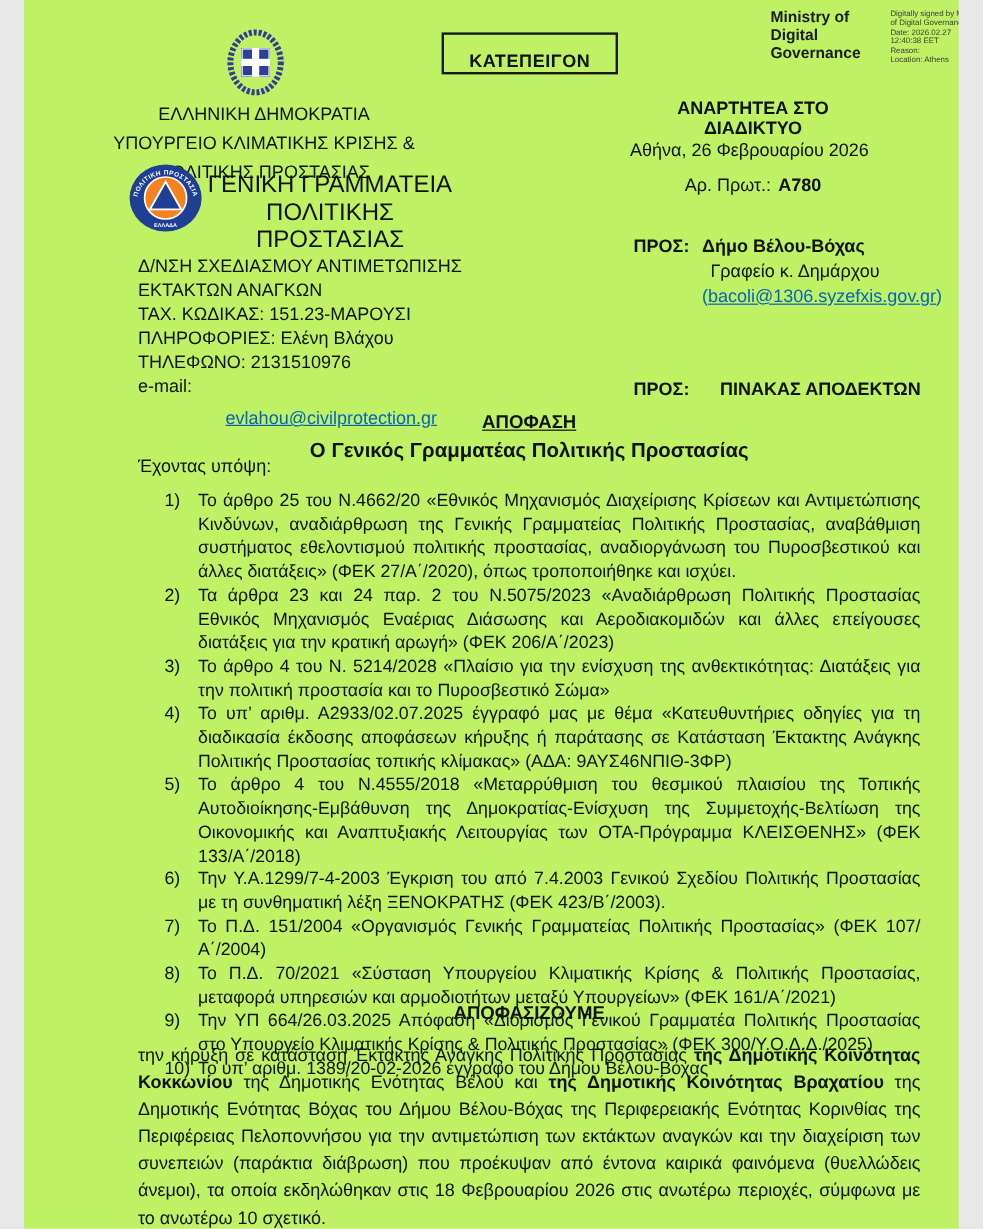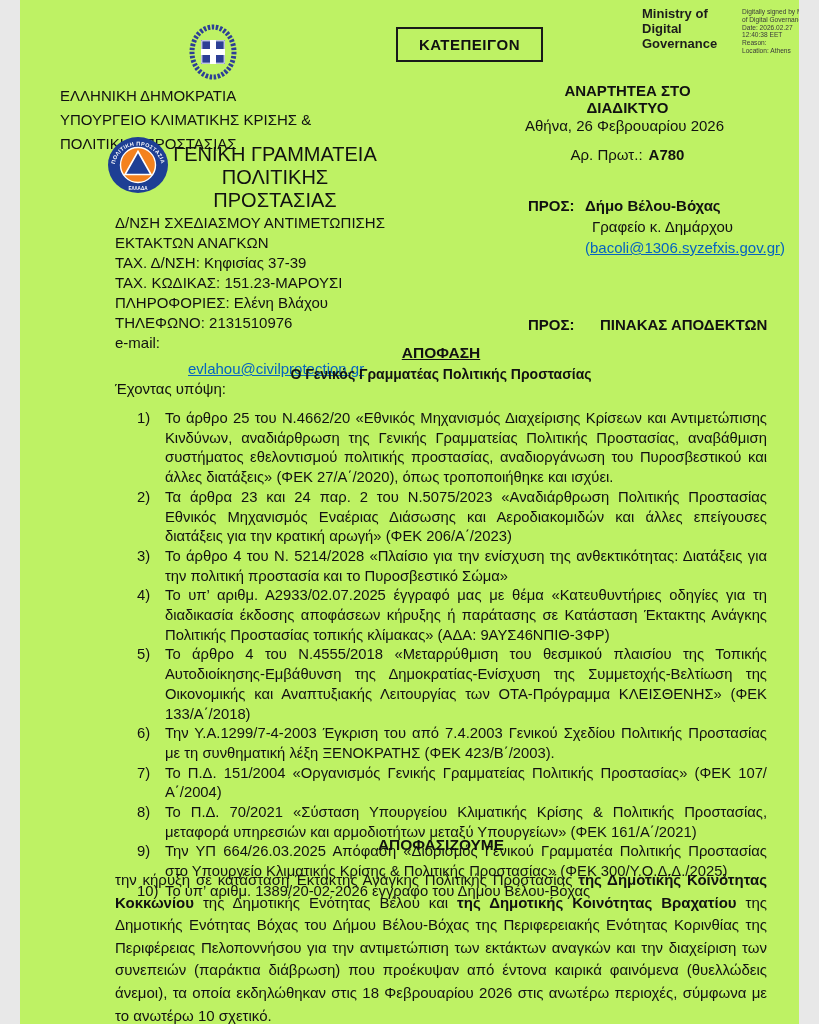--- a/index.html
+++ b/index.html
@@ -11,27 +11,27 @@
   }
 
   
   .sig { position:absolute; left:622px; top:6px; display:flex; gap:6px; }
   .sig-name { width:94px; font-size:13px; line-height:15px; font-weight:bold; color:#1c1c1c; }
   .sig-details { width:100px; font-size:6.6px; line-height:7.8px; color:#3a3a3a; padding-top:2px; }
 
   
   .urgent {
     position:absolute; left:348px; top:27px; width:147px; height:35px;
-    border:2.5px solid #1a1a1a; display:flex; align-items:center; justify-content:center;
-    font-weight:bold; font-size:15px; letter-spacing:.5px;margin-left:28px;
+    border:2.5px solid #1a1a1a; display:flex; align-items:flex-end; justify-content:center;
+    font-weight:bold; font-size:15px; letter-spacing:.5px;
   }
 
   
   .emblem { position:absolute; left:168px; top:22px; }
-  .republic { position:absolute; left:40px; top:84px; width:320px; 
+  .republic { position:absolute; left:40px; top:84px; width:320px; text-align:center;
               font-size:15px; line-height:24px; }
   .cp-logo { position:absolute; left:87px; top:136px; }
   .secretariat { position:absolute; left:150px; top:143px; width:210px; text-align:center;
                  font-size:20px; line-height:23px; }
 
   
   .contact { position:absolute; left:95px; top:213px; font-size:15px; line-height:20px; width:360px; }
   .email-row { display:flex; }
   .email-label { width:73px; }
   a.link, .link { color:#0563c1; text-decoration:underline; cursor:pointer;margin-top:26px; }
@@ -49,21 +49,21 @@
   .to-name   { position:absolute; left:565px; top:197px; font-weight:bold; font-size:15px; }
   .to-office { position:absolute; left:572px; top:218px; font-size:15px; }
   .to-email  { position:absolute; left:565px; top:239px; font-size:15px; }
   .cc-label  { position:absolute; left:508px; top:316px; font-weight:bold; font-size:15px; }
   .cc-value  { position:absolute; left:580px; top:316px; font-weight:bold; font-size:15px; }
 
   
   .decision-title { position:absolute; left:95px; top:344px; width:652px; text-align:center;
                     font-weight:bold; font-size:15.5px; text-decoration:underline; }
   .decision-subtitle { position:absolute; left:95px; top:366px; width:652px; text-align:center;
-                       font-weight:bold; font-size:14px; }
+                       font-weight:bold; font-size:17px; }
   .considering { position:absolute; left:95px; top:380px; font-weight:normal; font-size:15px; }
 
   .ref-list { position:absolute; left:95px; top:409px; width:652px; list-style:none;
               font-size:14.8px; line-height:19.7px; }
   .ref-list li { position:relative; padding-left:50px; text-align:justify; }
   .ref-list .num { position:absolute; left:22px; top:0; width:27px; }
 
   .decide-heading { position:absolute; left:95px; top:836px; width:652px; text-align:center;
                     font-weight:bold; font-size:15.5px; }
   .final-par { position:absolute; left:95px; top:869px; width:652px; text-align:justify;
@@ -132,21 +132,20 @@
 
   <div>ΓΕΝΙΚΗ ΓΡΑΜΜΑΤΕΙΑ</div>
       <div>ΠΟΛΙΤΙΚΗΣ ΠΡΟΣΤΑΣΙΑΣ</div>
     </div>
 
   <div class="contact">
     <div>
 
     <div>Δ/ΝΣΗ ΣΧΕΔΙΑΣΜΟΥ ΑΝΤΙΜΕΤΩΠΙΣΗΣ</div>
         <div>ΕΚΤΑΚΤΩΝ ΑΝΑΓΚΩΝ</div>
-        <div>ΤΑΧ. Δ/ΝΣΗ: Κηφισίας 37-39</div>
         <div>ΤΑΧ. ΚΩΔΙΚΑΣ: 151.23-ΜΑΡΟΥΣΙ</div>
         <div>ΠΛΗΡΟΦΟΡΙΕΣ: Ελένη Βλάχου</div>
         <div>ΤΗΛΕΦΩΝΟ: 2131510976</div>
       </div>
     <div class="email-row">
       <span class="email-label">e-mail:</span>
       <a class="link">evlahou@civilprotection.gr</a>
     </div>
   </div>
 

